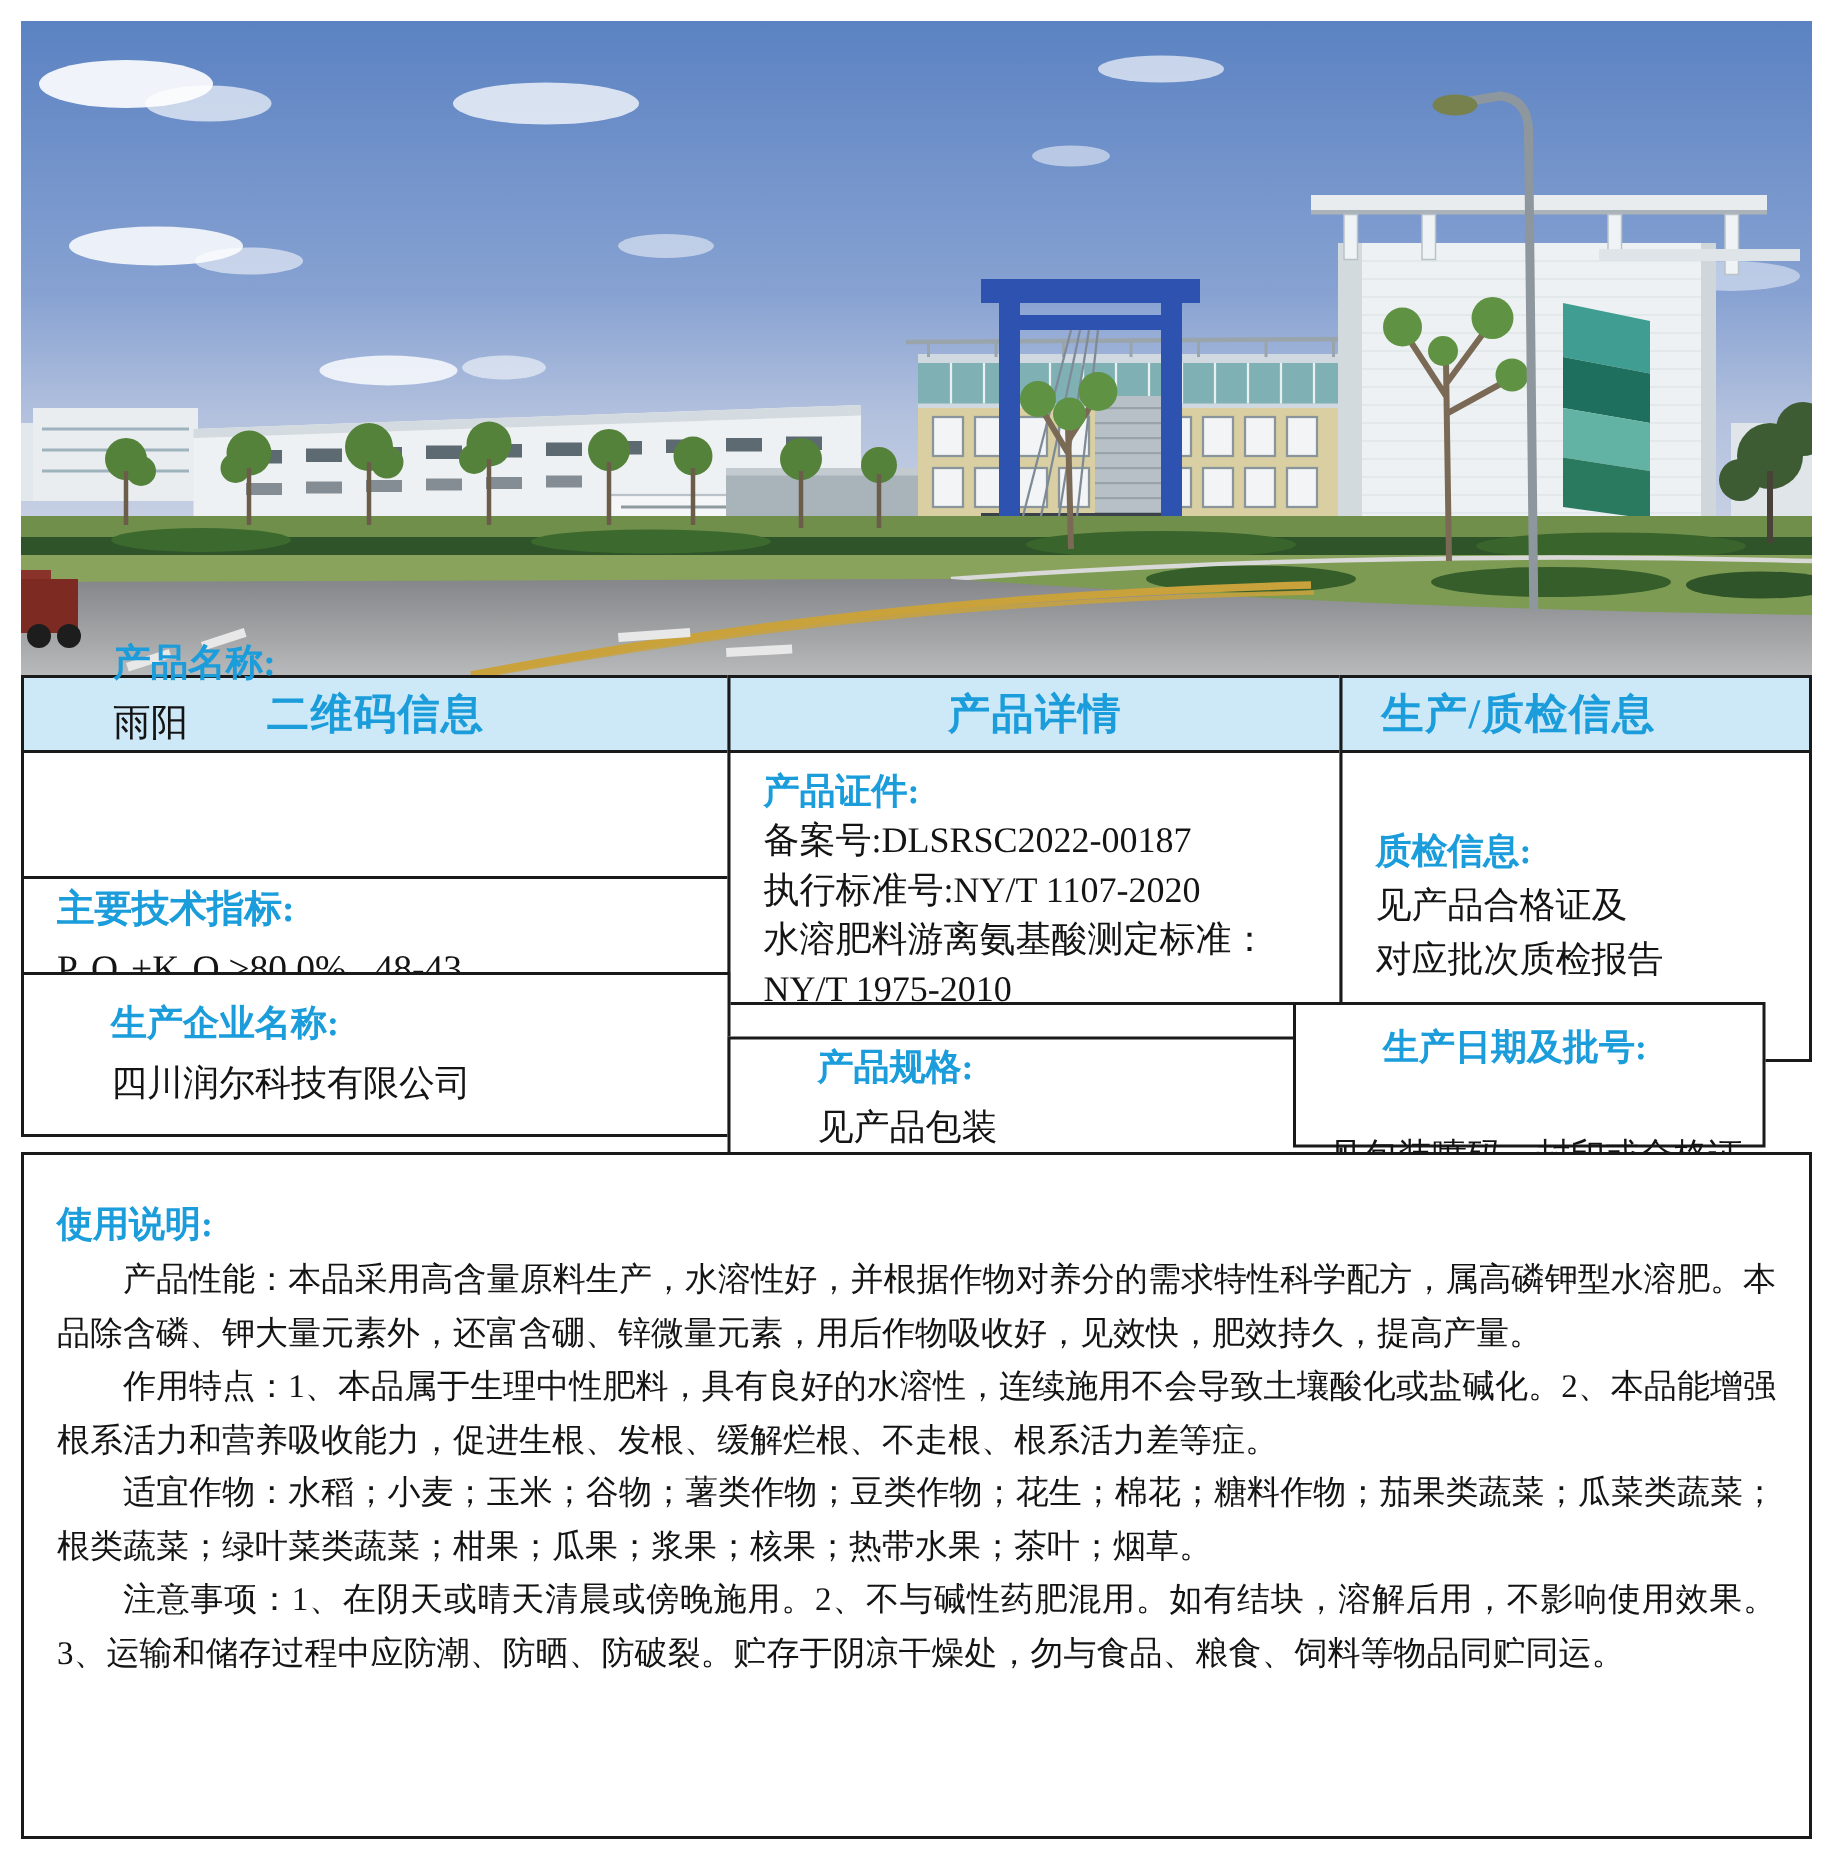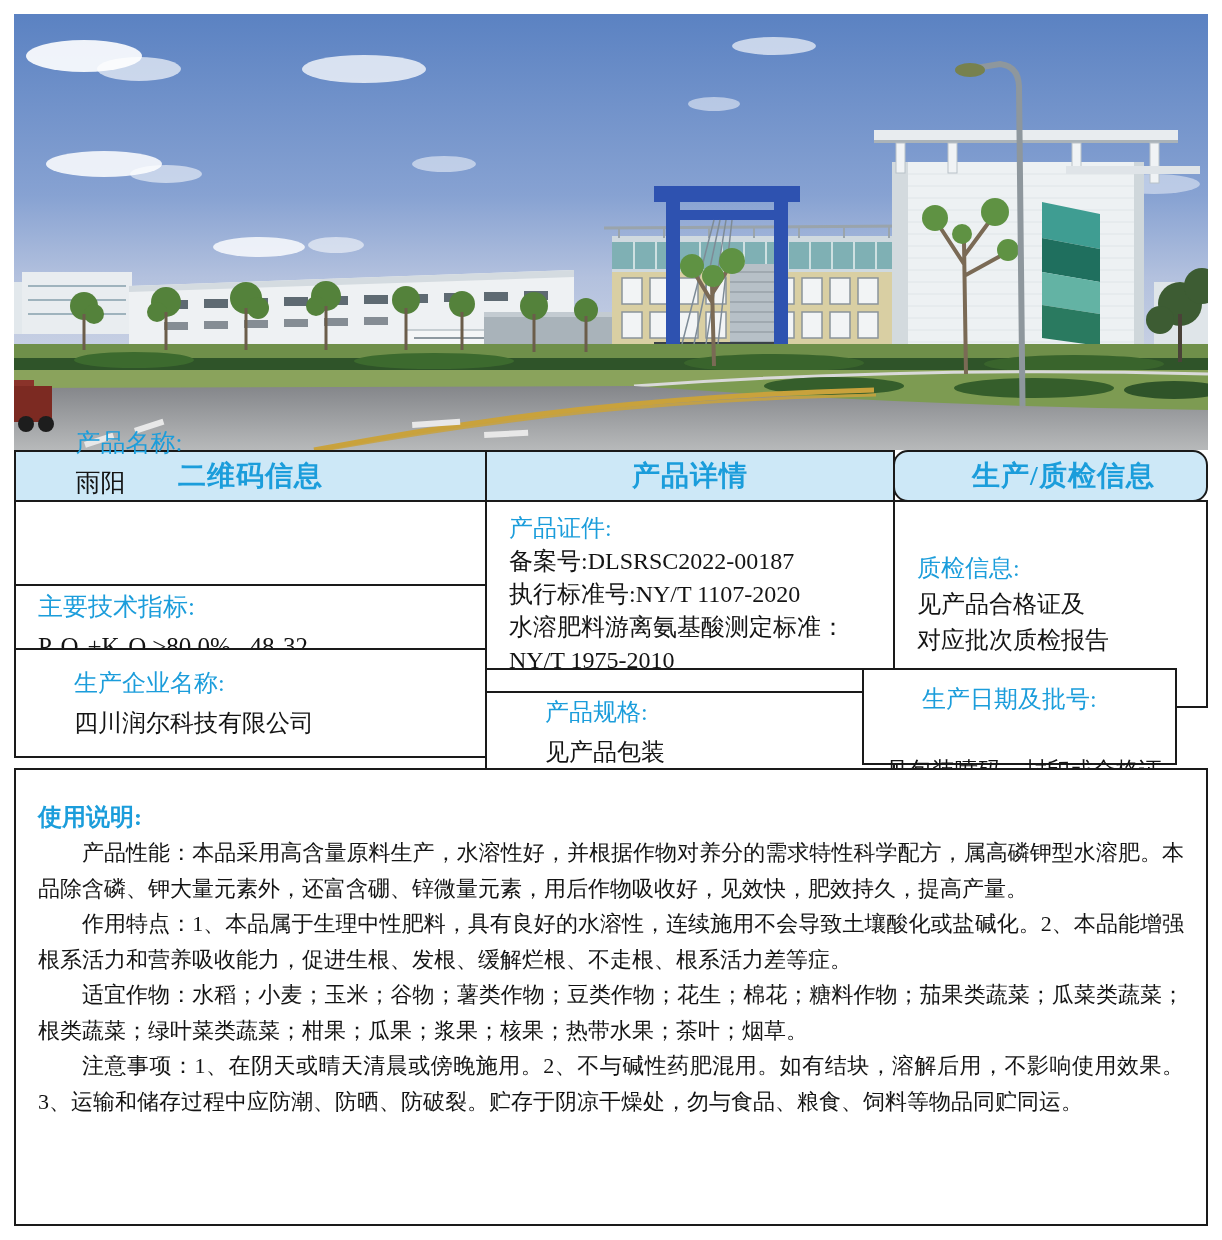--- a/index.html
+++ b/index.html
@@ -24,24 +24,24 @@
     position:absolute;border:2px solid var(--border);background:#fff;
     display:flex;flex-direction:column;justify-content:center;
   }
   .hdr{
     background:var(--header-bg);
     color:var(--label-blue);
     font-weight:700;font-size:28px;
     align-items:center;flex-direction:row;
     letter-spacing:1px;
   }
-  .hdr.left-align{justify-content:center;padding-left:26px;border-radius:15px;}
+  .hdr.left-align{justify-content:flex-start;padding-left:26px;}
   .hdr.center{justify-content:center;}
 
-  .lbl{color:var(--label-blue);font-weight:400;}
+  .lbl{color:var(--label-blue);font-weight:700;}
   .val{color:var(--text);}
   .line{line-height:40px;font-size:25px;white-space:pre-wrap;}
   .cert-line{line-height:33px;font-size:24px;white-space:pre-wrap;}
   .pad-left{padding-left:22px;padding-right:12px;}
   .top-align{justify-content:flex-start;}
 
   .usage-box{
     position:absolute;left:14px;top:768px;width:1194px;height:458px;
     border:2px solid var(--border);background:#fff;
     padding:29px 22px 10px 22px;
@@ -366,21 +366,21 @@
       <span class="val">雨阳</span>
     </div>
     <div class="line">
       <span class="lbl">通用名称:</span>
       <span class="val">大量元素水溶肥料</span>
     </div>
   </div>
 
   <div class="cell pad-left" style="left:14px;top:584px;width:473px;height:86px;">
     <div class="line"><span class="lbl">主要技术指标:</span></div>
-    <div class="line val">P₂O₅+K₂O ≥80.0%   48-32</div>
+    <div class="line val">P₂O₅+K₂O ≥80.0%   48-43</div>
   </div>
 
   <div class="cell pad-left top-align" style="left:485px;top:500px;width:410px;height:170px;padding-top:10px;justify-content:space-between;">
     <div class="cert-line"><span class="lbl">产品证件:</span></div>
     <div class="cert-line val">备案号:DLSRSC2022-00187</div>
     <div class="cert-line val">执行标准号:NY/T 1107-2020</div>
     <div class="cert-line val">水溶肥料游离氨基酸测定标准：</div>
     <div class="cert-line val">NY/T 1975-2010</div>
   </div>
 

